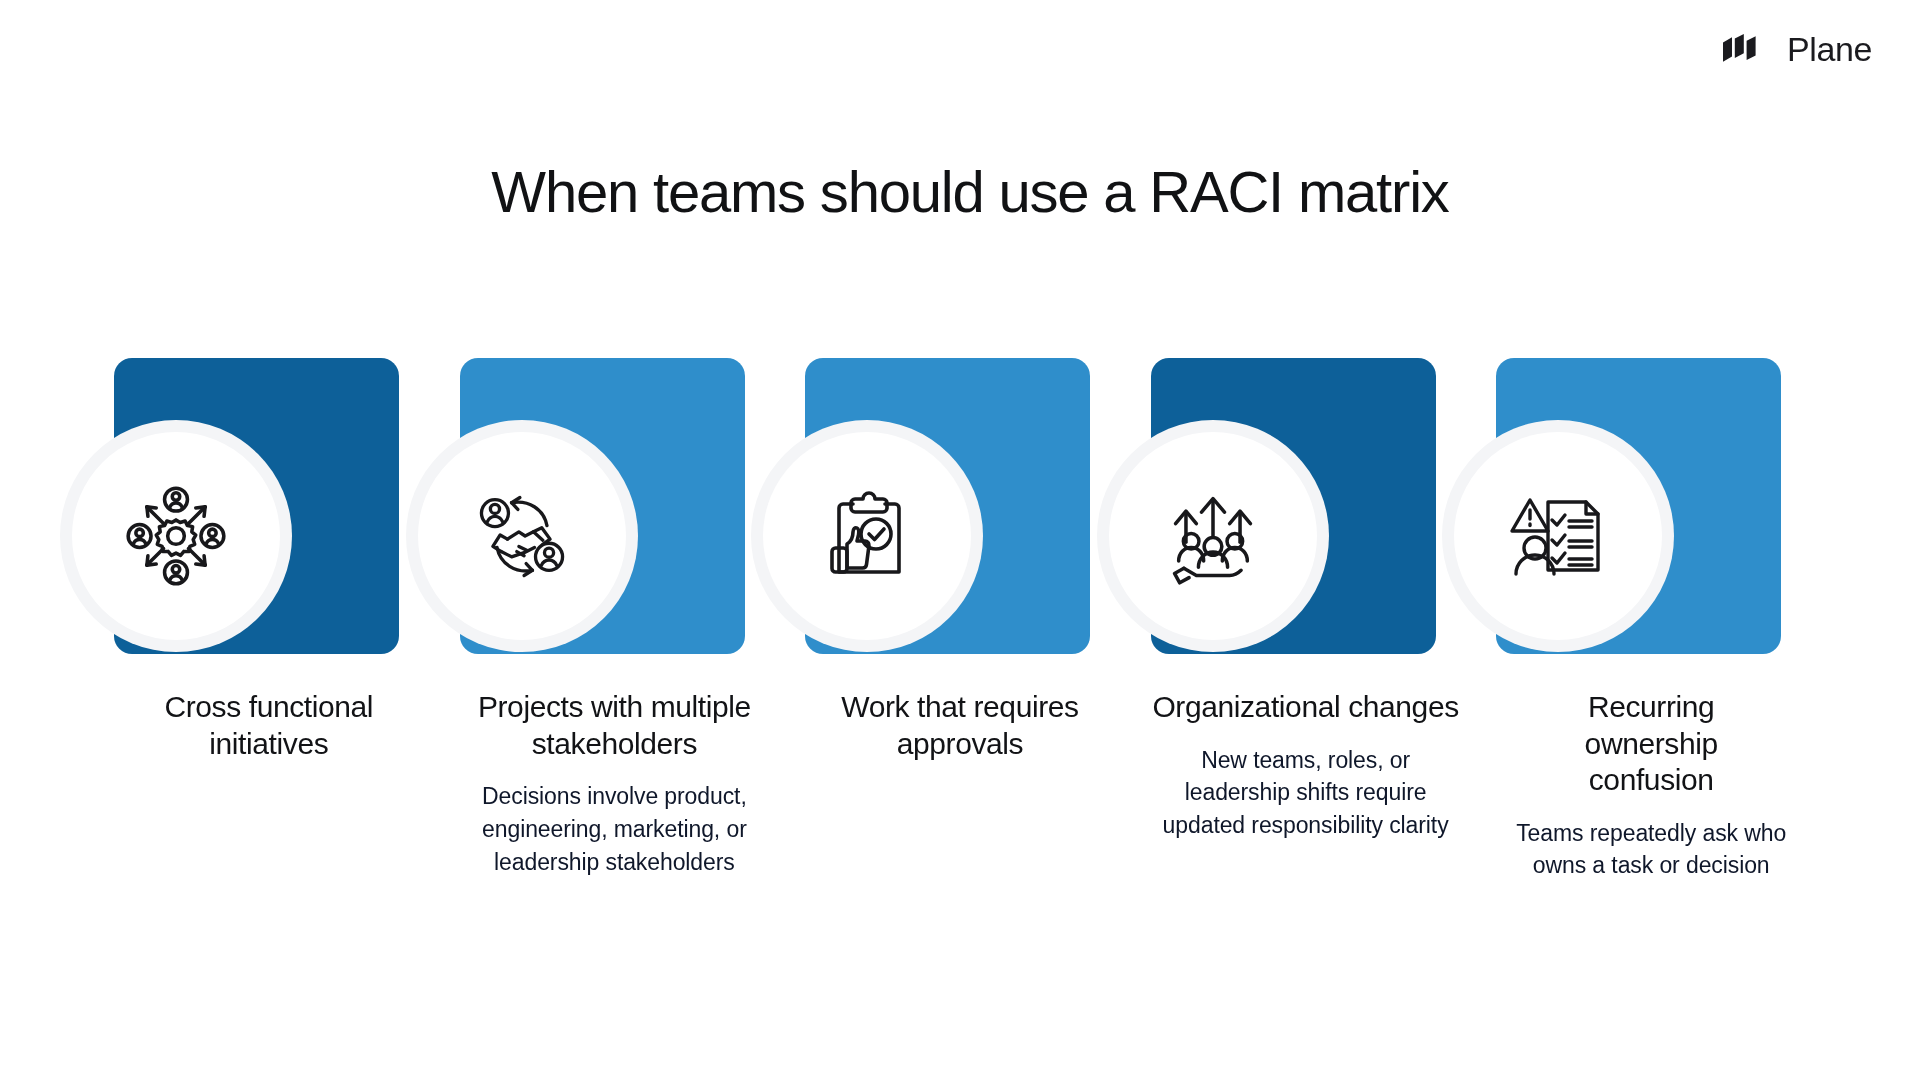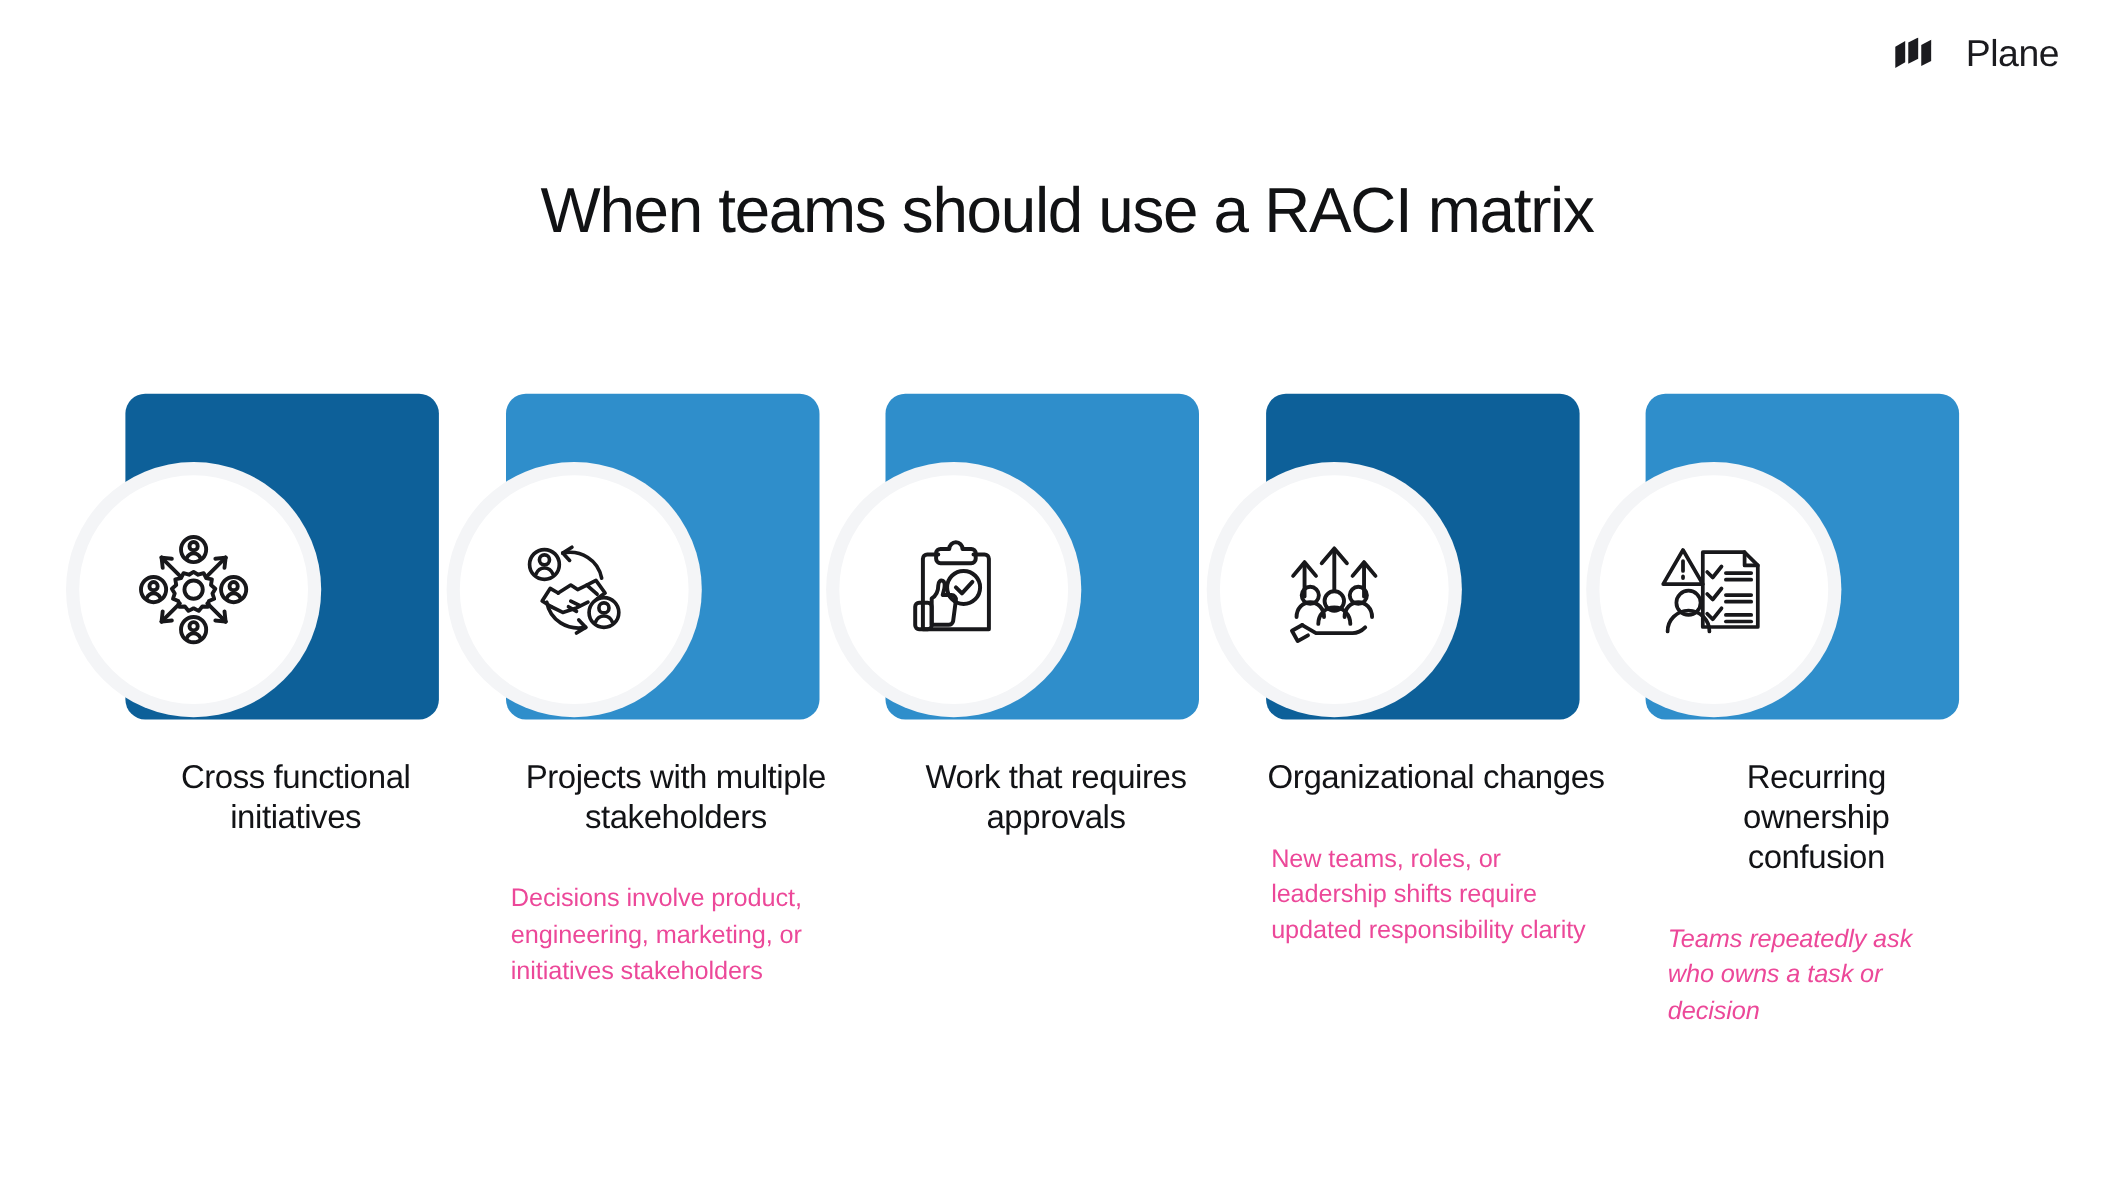--- a/index.html
+++ b/index.html
@@ -106,33 +106,33 @@
     margin-top: 31px;
     width: 330px;
     text-align: center;
     font-size: 30px;
     font-weight: 500;
     color: #121316;
     line-height: 1.22;
     letter-spacing: -0.4px;
   }
   .card-body {
-    margin-top: 38px;
+    margin-top: 18px;
     width: 300px;
-    text-align: left;
+    text-align: center;
     font-size: 23px;
     font-weight: 400;
-    color: #ec4899;
+    color: #0f172a;
     line-height: 1.42;
     letter-spacing: -0.1px;
   }
   .card:nth-child(2) .card-title,
   .card:nth-child(3) .card-title { width: 345px; }
   .card:nth-child(5) .card-title { width: 260px; }
-  .card:nth-child(5) .card-body { width: 270px; font-style: italic; }
+  .card:nth-child(5) .card-body { width: 270px; }
 </style>
 </head>
 <body>
 
 <div class="page">
 
   <div class="brand">
     <span>
       <svg class="brand-mark" width="42" height="30" viewBox="0 0 42 30" fill="none" aria-hidden="true">
         <path d="M2 8.5 L11 3.2 V22.5 L2 27.8 Z" fill="#1b1b1f"></path>
@@ -221,21 +221,21 @@
               <path d="M61 46 L69 42 L77 53 L70 58"></path>
               <path d="M36 53 L29 49 L22 60 L30 65"></path>
               <path d="M30 65 L40 70 L52 66 L62 61"></path>
               <path d="M47 60 L55 64"></path>
               <path d="M45 65 L52 69"></path>
             </svg>
           </span>
         </div>
       </div>
       <div class="card-title">Projects with multiple stakeholders</div>
-      <div class="card-body">Decisions involve product, engineering, marketing, or initiatives stakeholders</div>
+      <div class="card-body">Decisions involve product, engineering, marketing, or leadership stakeholders</div>
     </div>
 
     <div class="card">
       <div class="tile-wrap">
         <div class="tile" style="background:#2f8ecb"></div>
         <div class="ring"></div>
         <div class="disc">
           <span>
             <svg class="glyph" width="100" height="100" viewBox="0 0 100 100" fill="none" stroke="#18181b" stroke-width="3.6" stroke-linecap="round" stroke-linejoin="round">
 

